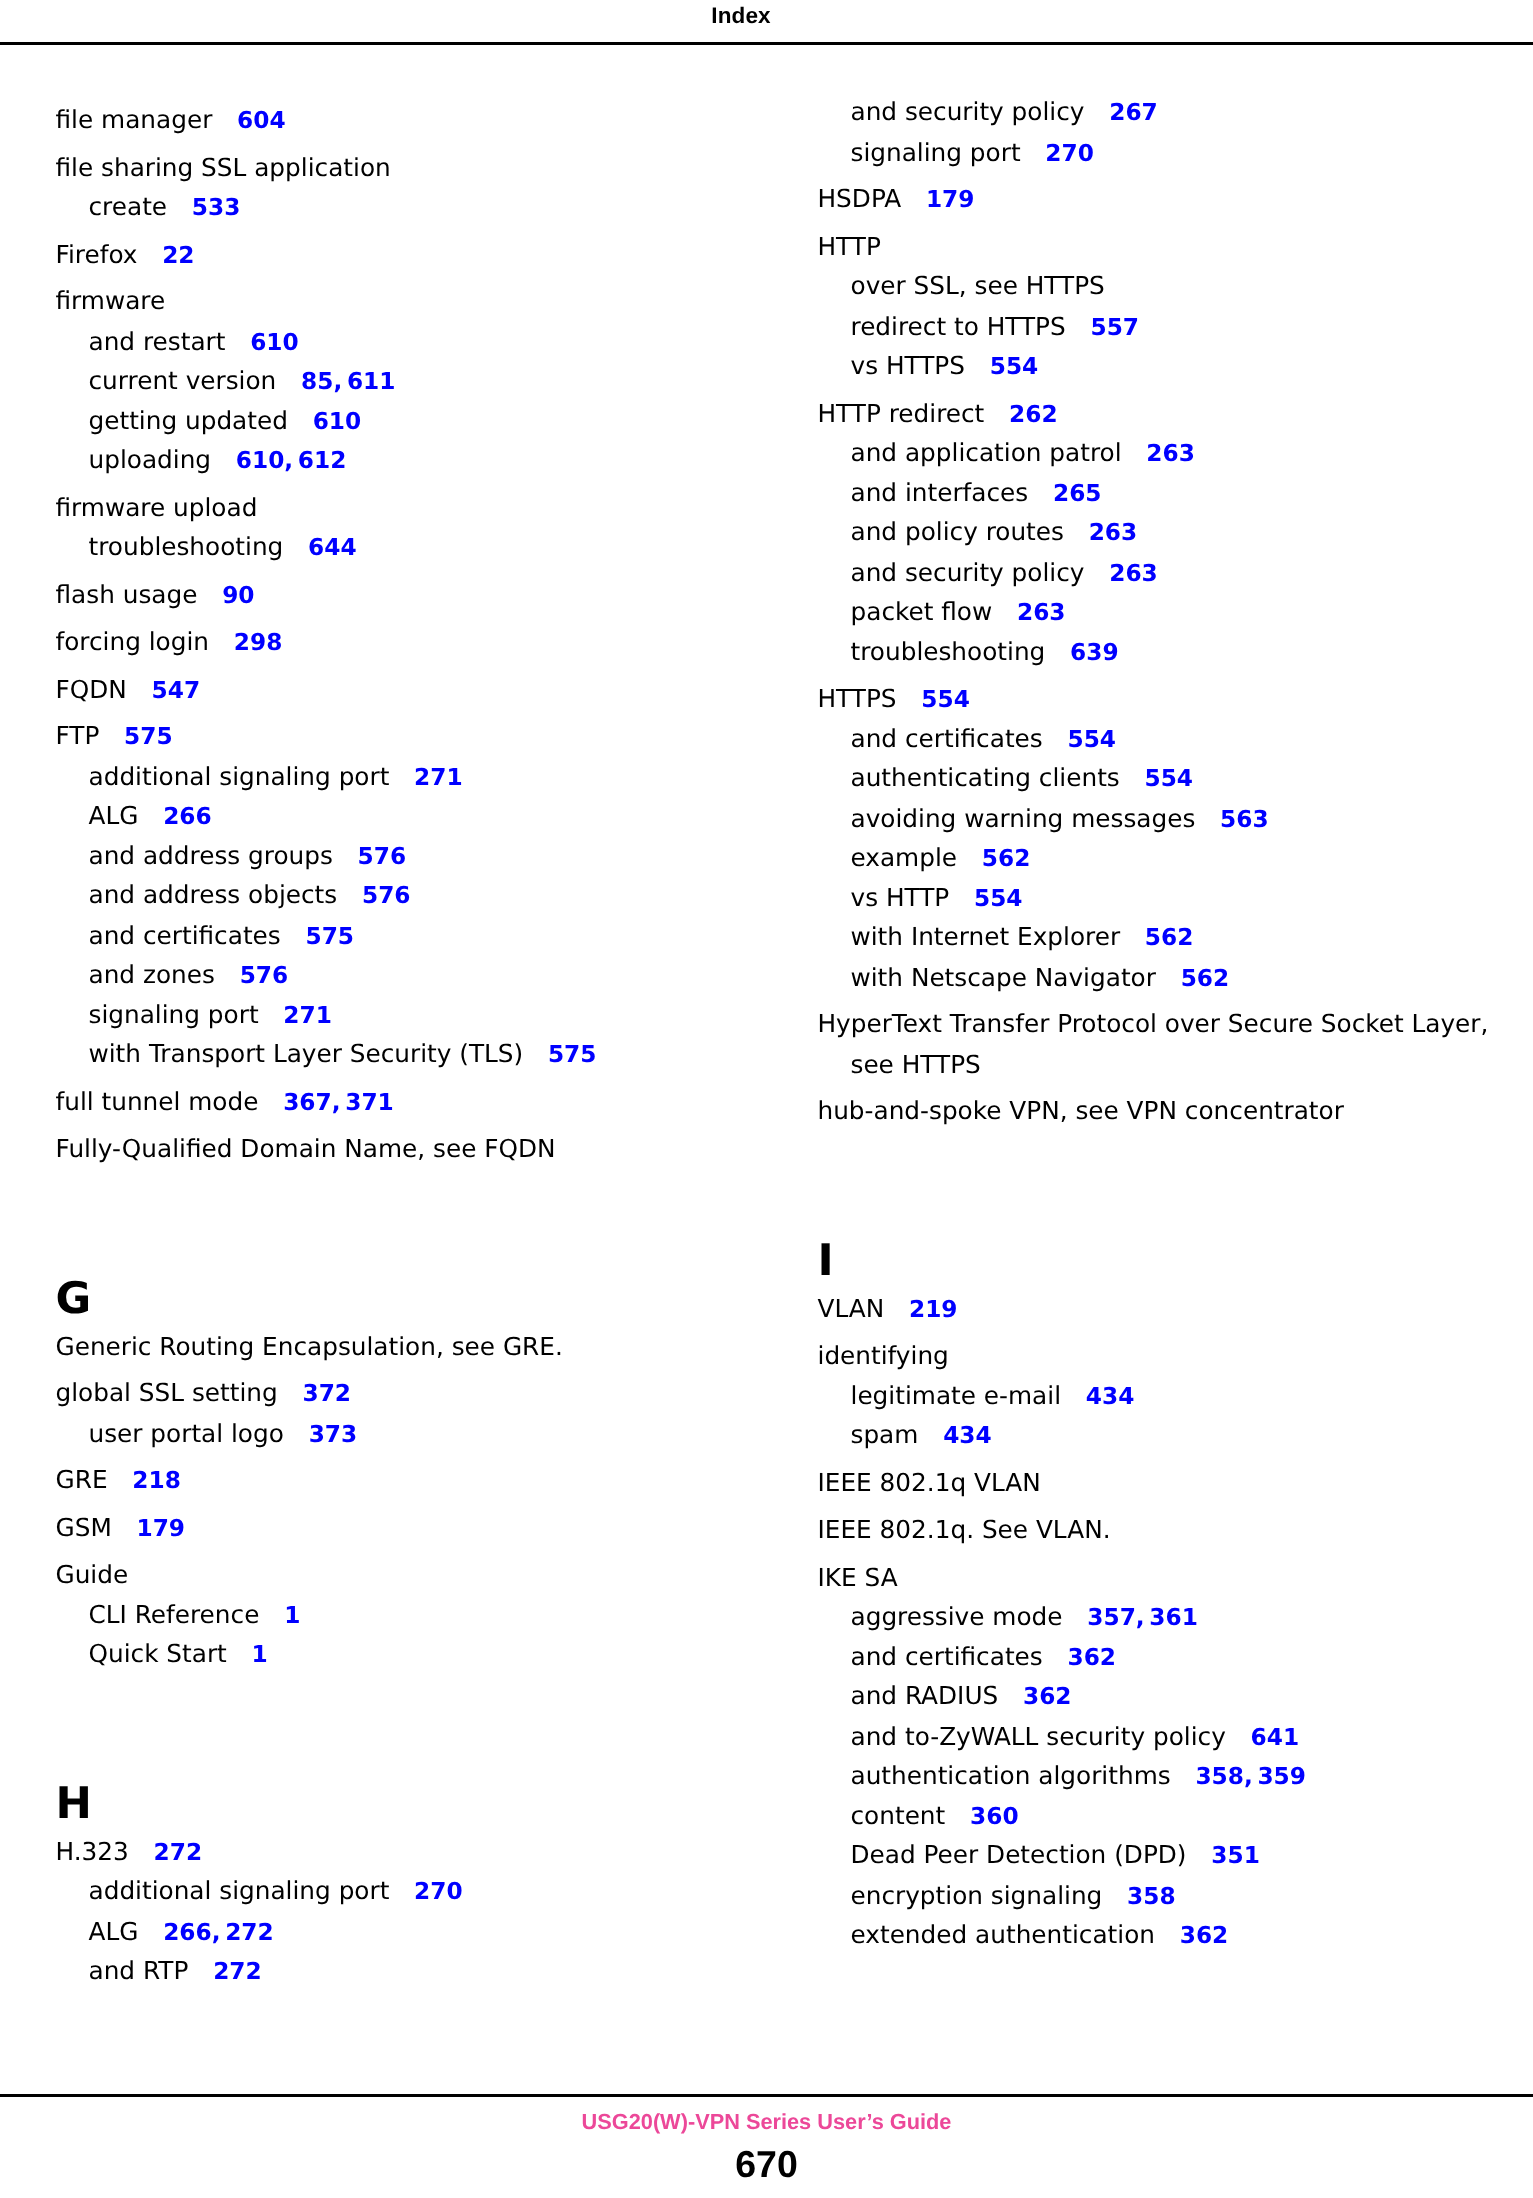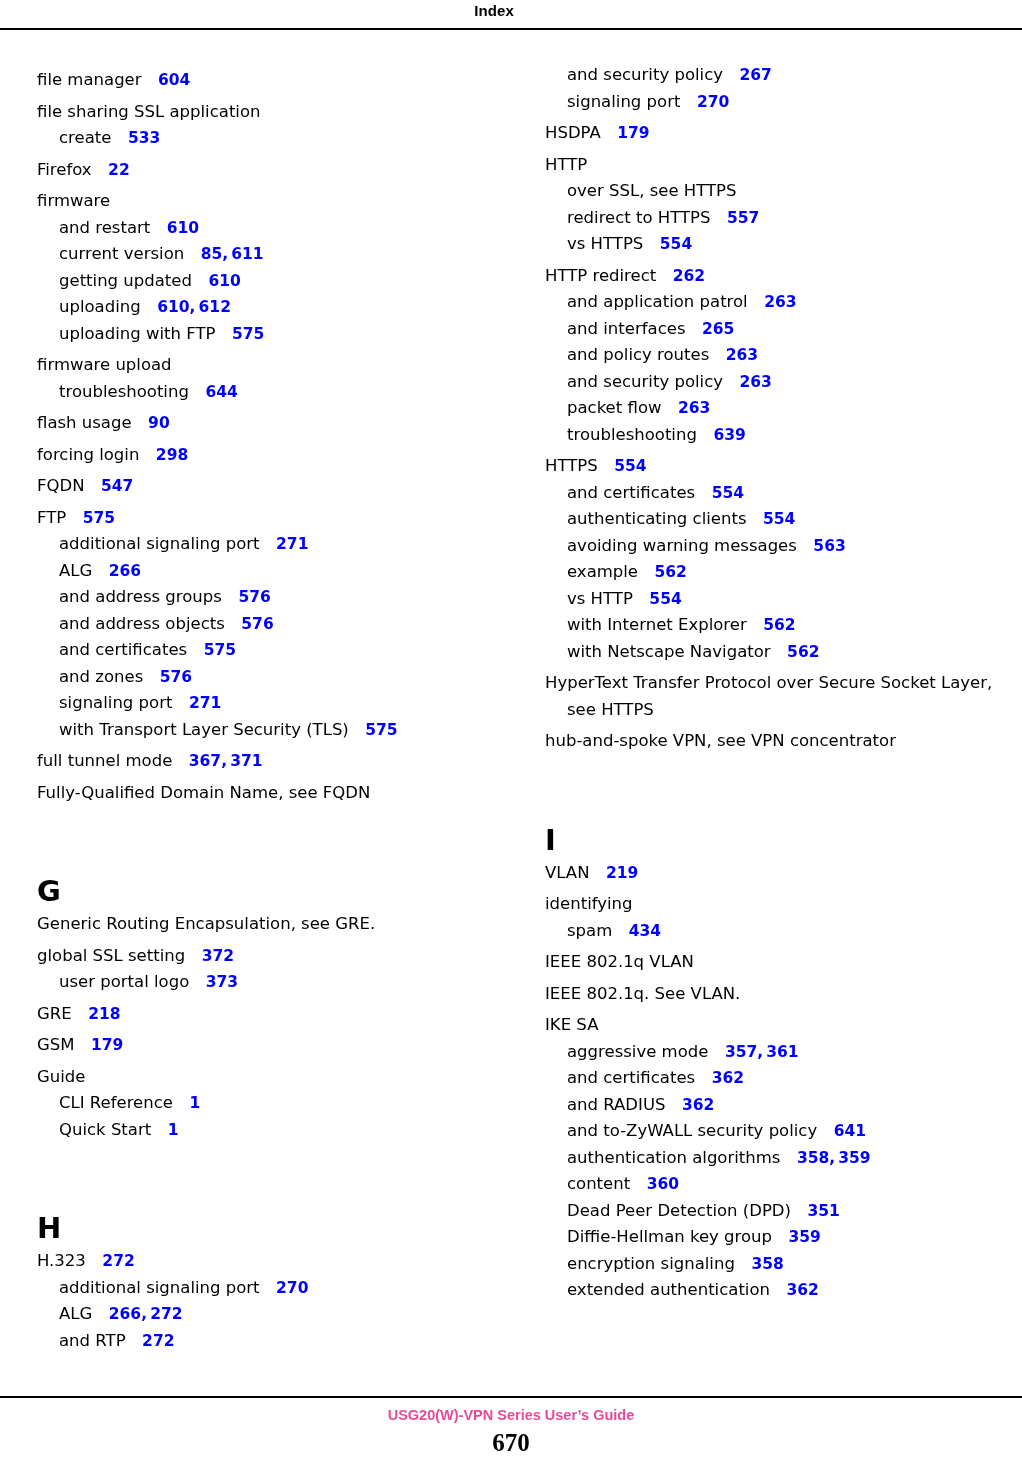--- a/index.html
+++ b/index.html
@@ -138,21 +138,21 @@
     font-size: 14.5px;
     font-weight: bold;
     color: #ec4899;
   }
   .page-footer .footer-pagenum {
     position: absolute;
     top: 33px;
     left: 0;
     width: 1022px;
     text-align: center;
-    font-family: Liberation Serif, serif;
+    font-family: Liberation Sans, sans-serif;
     font-size: 25px;
     font-weight: bold;
     color: #000000;
   }
 </style>
 </head>
 <body>
 
 <div class="page-header">
   <div class="header-title">Index</div>
@@ -165,21 +165,20 @@
         <div class="section-entries">
           <div class="entry level-0"><span class="entry-label">file manager</span><span class="page-refs">  <span class="page-ref">604</span></span></div>
           <div class="entry level-0"><span class="entry-label">file sharing SSL application</span></div>
           <div class="entry level-1"><span class="entry-label">create</span><span class="page-refs">  <span class="page-ref">533</span></span></div>
           <div class="entry level-0"><span class="entry-label">Firefox</span><span class="page-refs">  <span class="page-ref">22</span></span></div>
           <div class="entry level-0"><span class="entry-label">firmware</span></div>
           <div class="entry level-1"><span class="entry-label">and restart</span><span class="page-refs">  <span class="page-ref">610</span></span></div>
           <div class="entry level-1"><span class="entry-label">current version</span><span class="page-refs">  <span class="page-ref">85</span><span class="ref-sep">, </span><span class="page-ref">611</span></span></div>
           <div class="entry level-1"><span class="entry-label">getting updated</span><span class="page-refs">  <span class="page-ref">610</span></span></div>
           <div class="entry level-1"><span class="entry-label">uploading</span><span class="page-refs">  <span class="page-ref">610</span><span class="ref-sep">, </span><span class="page-ref">612</span></span></div>
-          <div class="entry level-1"><span class="entry-label">uploading with FTP</span><span class="page-refs">  <span class="page-ref">575</span></span></div>
           <div class="entry level-0"><span class="entry-label">firmware upload</span></div>
           <div class="entry level-1"><span class="entry-label">troubleshooting</span><span class="page-refs">  <span class="page-ref">644</span></span></div>
           <div class="entry level-0"><span class="entry-label">flash usage</span><span class="page-refs">  <span class="page-ref">90</span></span></div>
           <div class="entry level-0"><span class="entry-label">forcing login</span><span class="page-refs">  <span class="page-ref">298</span></span></div>
           <div class="entry level-0"><span class="entry-label">FQDN</span><span class="page-refs">  <span class="page-ref">547</span></span></div>
           <div class="entry level-0"><span class="entry-label">FTP</span><span class="page-refs">  <span class="page-ref">575</span></span></div>
           <div class="entry level-1"><span class="entry-label">additional signaling port</span><span class="page-refs">  <span class="page-ref">271</span></span></div>
           <div class="entry level-1"><span class="entry-label">ALG</span><span class="page-refs">  <span class="page-ref">266</span></span></div>
           <div class="entry level-1"><span class="entry-label">and address groups</span><span class="page-refs">  <span class="page-ref">576</span></span></div>
           <div class="entry level-1"><span class="entry-label">and address objects</span><span class="page-refs">  <span class="page-ref">576</span></span></div>
@@ -241,32 +240,32 @@
           <div class="entry level-1"><span class="entry-label">with Netscape Navigator</span><span class="page-refs">  <span class="page-ref">562</span></span></div>
           <div class="entry level-0"><span class="entry-label">HyperText Transfer Protocol over Secure Socket Layer, see HTTPS</span></div>
           <div class="entry level-0"><span class="entry-label">hub-and-spoke VPN, see VPN concentrator</span></div>
         </div>
       </div>
       <div class="section-block spaced-top">
         <div class="section-letter">I</div>
         <div class="section-entries after-letter">
           <div class="entry level-0"><span class="entry-label">VLAN</span><span class="page-refs">  <span class="page-ref">219</span></span></div>
           <div class="entry level-0"><span class="entry-label">identifying</span></div>
+          <div class="entry level-1"><span class="entry-label">legitimate e-mail</span><span class="page-refs">  <span class="page-ref">434</span></span></div>
           <div class="entry level-1"><span class="entry-label">spam</span><span class="page-refs">  <span class="page-ref">434</span></span></div>
           <div class="entry level-0"><span class="entry-label">IEEE 802.1q VLAN</span></div>
           <div class="entry level-0"><span class="entry-label">IEEE 802.1q. See VLAN.</span></div>
           <div class="entry level-0"><span class="entry-label">IKE SA</span></div>
           <div class="entry level-1"><span class="entry-label">aggressive mode</span><span class="page-refs">  <span class="page-ref">357</span><span class="ref-sep">, </span><span class="page-ref">361</span></span></div>
           <div class="entry level-1"><span class="entry-label">and certificates</span><span class="page-refs">  <span class="page-ref">362</span></span></div>
           <div class="entry level-1"><span class="entry-label">and RADIUS</span><span class="page-refs">  <span class="page-ref">362</span></span></div>
           <div class="entry level-1"><span class="entry-label">and to-ZyWALL security policy</span><span class="page-refs">  <span class="page-ref">641</span></span></div>
           <div class="entry level-1"><span class="entry-label">authentication algorithms</span><span class="page-refs">  <span class="page-ref">358</span><span class="ref-sep">, </span><span class="page-ref">359</span></span></div>
           <div class="entry level-1"><span class="entry-label">content</span><span class="page-refs">  <span class="page-ref">360</span></span></div>
           <div class="entry level-1"><span class="entry-label">Dead Peer Detection (DPD)</span><span class="page-refs">  <span class="page-ref">351</span></span></div>
-          <div class="entry level-1"><span class="entry-label">Diffie-Hellman key group</span><span class="page-refs">  <span class="page-ref">359</span></span></div>
           <div class="entry level-1"><span class="entry-label">encryption signaling</span><span class="page-refs">  <span class="page-ref">358</span></span></div>
           <div class="entry level-1"><span class="entry-label">extended authentication</span><span class="page-refs">  <span class="page-ref">362</span></span></div>
         </div>
       </div>
     </div>
   </div>
 
 <div class="page-footer">
   <div class="footer-rule"></div>
   <div class="footer-title">USG20(W)-VPN Series User’s Guide</div>

